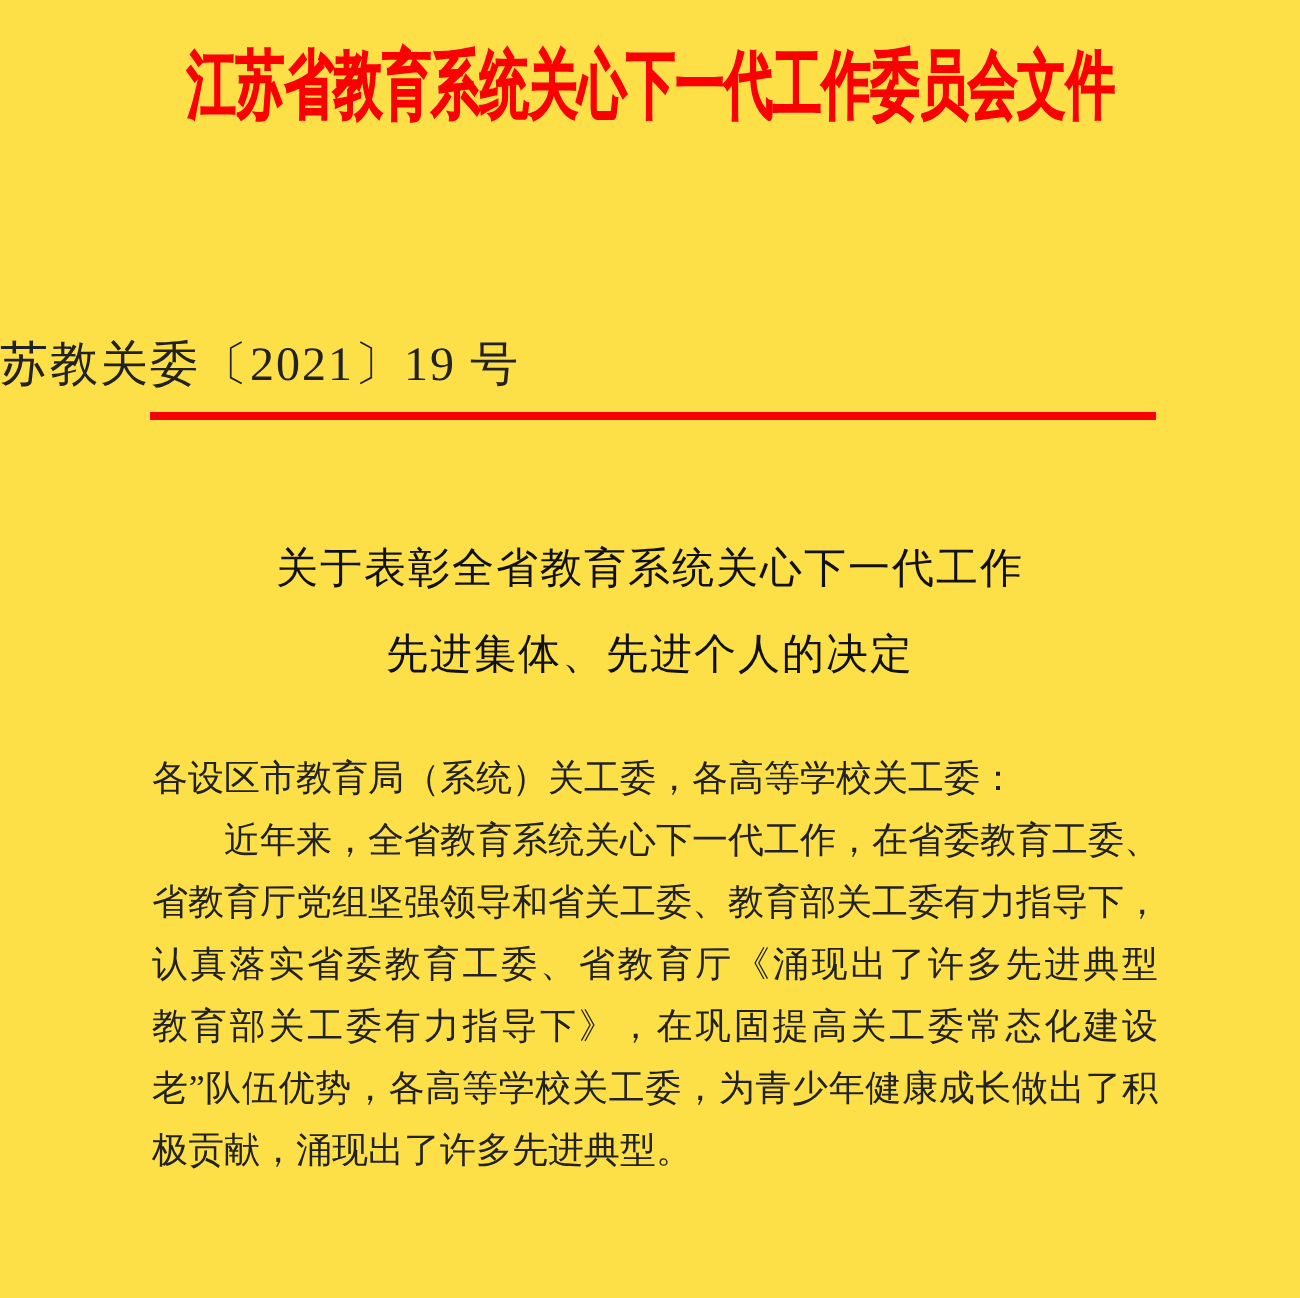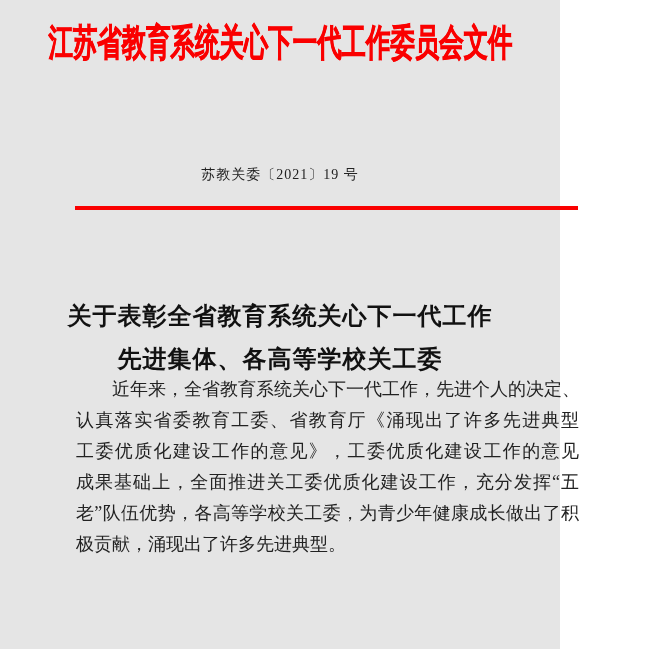--- a/index.html
+++ b/index.html
@@ -6,22 +6,22 @@
   html, body { background: #ffffff; }
   body {
     font-family: "Liberation Serif", "DejaVu Serif", serif;
     width: 650px; height: 649px;
     position: relative;
     overflow: hidden;
   }
   .page {
     position: absolute;
     left: 0; top: 0;
-    width: 560px; height: 649px;
-    background: #e5e5e5;
+    width: 650px; height: 649px;
+    background: #fde047;
   }
 
   
   .org-title-wrap {
     position: absolute;
     top: 20px; left: 0; right: 0;
     height: 46px;
     display: flex;
     align-items: center;
     justify-content: center;
@@ -34,48 +34,46 @@
     letter-spacing: 0;
     transform: scaleX(0.66);
     transform-origin: center center;
     -webkit-text-stroke: 0.8px var(--header-red, #fa0000);
   }
 
   
   .doc-number {
     position: absolute;
     top: 166px; left: 0; right: 0;
-    text-align: center;
-    font-size: 14px;
+    font-size: 24px;
     color: var(--text-black, #222222);
     letter-spacing: 1px;
     white-space: nowrap;
   }
 
   
   .divider {
     position: absolute;
     top: 206px;
     left: 75px;
     width: 503px;
     height: 4px;
     background: var(--divider-red, #fa0000);
   }
 
   
   .doc-title {
     position: absolute;
     top: 263px; left: 0; right: 0;
     text-align: center;
-    font-size: 24px;
-    font-weight: bold;
+    font-size: 21px;
+    font-weight: normal;
     color: var(--title-black, #111111);
     line-height: 43px;
     letter-spacing: 1px;
-    margin-top: 32px;
   }
   .doc-title div { white-space: nowrap; }
 
   
   .body-block {
     position: absolute;
     top: 374px;
     left: 76px;
     width: 503px;
     font-size: 18px;
@@ -101,25 +99,26 @@
   <div class="org-title-wrap">
     <div class="org-title">江苏省教育系统关心下一代工作委员会文件</div>
   </div>
 
   <div class="doc-number">苏教关委〔2021〕19 号</div>
 
   <div class="divider"></div>
 
   <div class="doc-title">
     <div>关于表彰全省教育系统关心下一代工作</div>
-    <div>先进集体、各高等学校关工委</div>
+    <div>先进集体、先进个人的决定</div>
   </div>
 
   <div class="body-block">
-    <div class="bline just indent">近年来，全省教育系统关心下一代工作，先进个人的决定、</div>
+    <div class="bline">各设区市教育局（系统）关工委，各高等学校关工委：</div>
+    <div class="bline just indent">近年来，全省教育系统关心下一代工作，在省委教育工委、</div>
+    <div class="bline just">省教育厅党组坚强领导和省关工委、教育部关工委有力指导下，</div>
     <div class="bline just">认真落实省委教育工委、省教育厅《涌现出了许多先进典型</div>
-    <div class="bline just">工委优质化建设工作的意见》，工委优质化建设工作的意见</div>
-    <div class="bline just">成果基础上，全面推进关工委优质化建设工作，充分发挥“五</div>
+    <div class="bline just">教育部关工委有力指导下》，在巩固提高关工委常态化建设</div>
     <div class="bline just">老”队伍优势，各高等学校关工委，为青少年健康成长做出了积</div>
     <div class="bline">极贡献，涌现出了许多先进典型。</div>
   </div>
 
 </div>
 
 </body></html>

